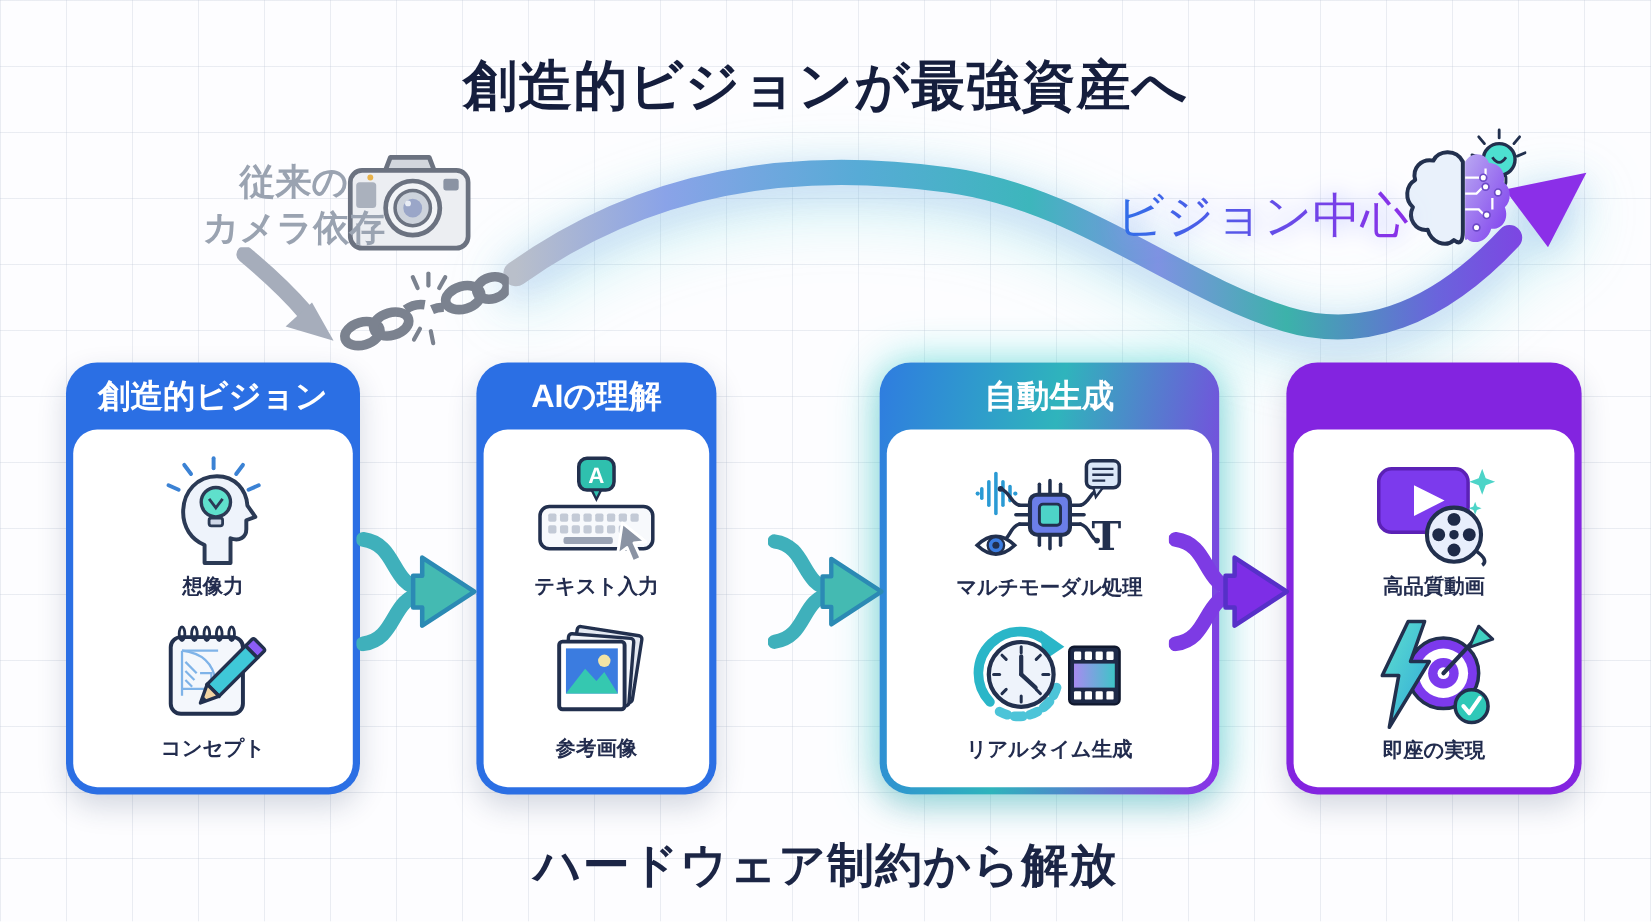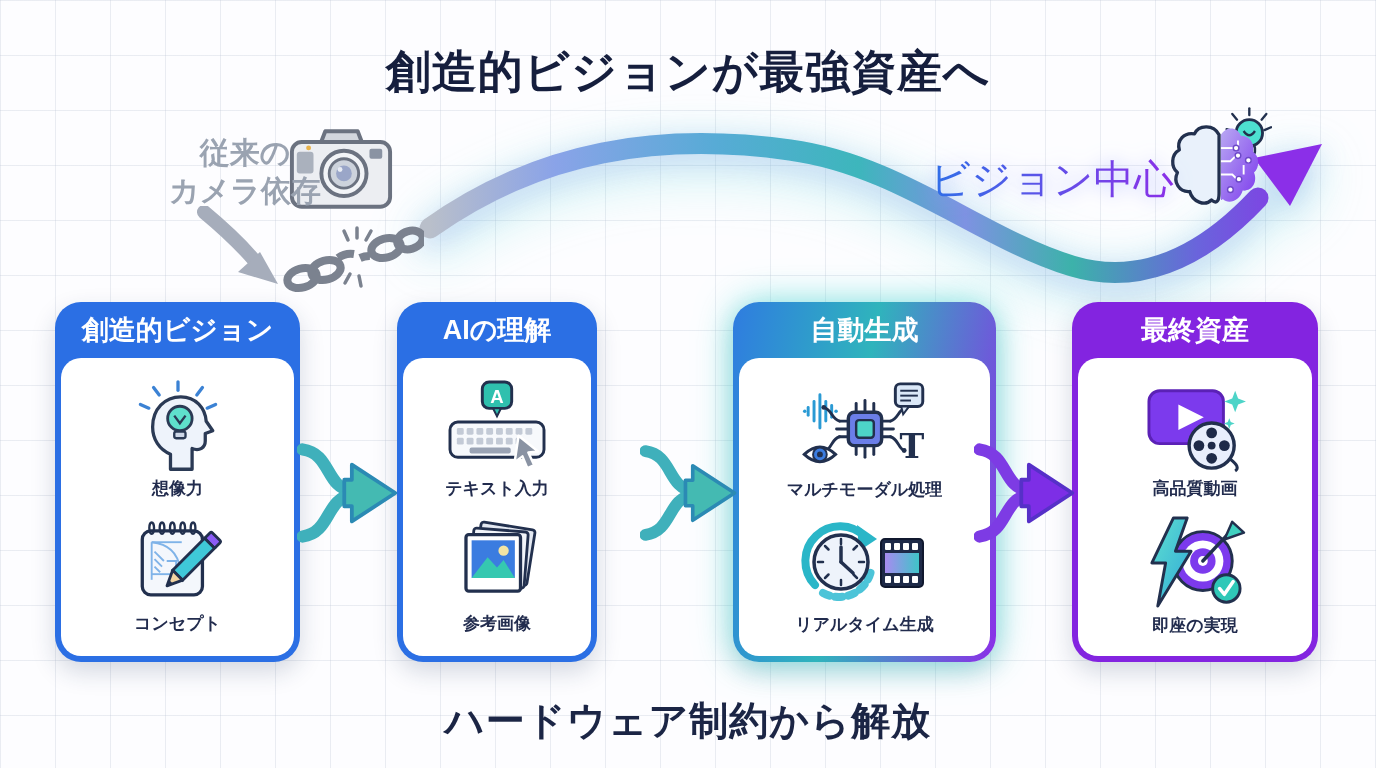--- a/index.html
+++ b/index.html
@@ -263,21 +263,21 @@
             <rect x="23" y="28" width="46" height="40" fill="#3b7ce0"></rect>
             <circle cx="57" cy="39" r="5.5" fill="#f2e4a4"></circle>
             <polygon points="23,68 40,46 50,57 57,49 69,68" fill="#35c8b0"></polygon>
           </svg>
         </span>
         <div class="step-label">参考画像</div>
       </div>
     </div>
   </div>
 
-  <div class="step-box theme-gradient" style="left:733px;width:263px;">
+  <div class="step-box theme-gradient" style="left:733px;width:283px;">
     <div class="step-header">自動生成</div>
     <div class="step-body">
       <div class="step-item">
         <span class="icon-wrap">
           <svg width="128" height="96" viewBox="0 0 126 98">
             <g stroke="#2a9ad4" stroke-width="3" stroke-linecap="round">
               <path d="M6 30 v8"></path>
                 <path d="M12 24 v20"></path>
                 <path d="M18 17 v34"></path>
                 <path d="M24 24 v20"></path>
@@ -364,21 +364,20 @@
             </g>
             <rect x="84" y="38" width="34" height="20" fill="url(#filmGrad)"></rect>
           </svg>
         </span>
         <div class="step-label">リアルタイム生成</div>
       </div>
     </div>
   </div>
 
   <div class="step-box theme-purple" style="left:1072px;width:246px;">
-    <div class="step-header">最終資産</div>
     <div class="step-body">
       <div class="step-item">
         <span class="icon-wrap">
           <svg width="110" height="96" viewBox="0 0 110 98">
             <rect x="8" y="14" width="76" height="54" rx="11" fill="#7c3aed" stroke="#5b21b6" stroke-width="3"></rect>
             <polygon points="38,28 64,41 38,54" fill="#ffffff"></polygon>
             <path d="M96 14 L99 22 L107 25 L99 28 L96 36 L93 28 L85 25 L93 22 Z" fill="#4dd4c8"></path>
             <path d="M90 42 L91.5 46 L95.5 47.5 L91.5 49 L90 53 L88.5 49 L84.5 47.5 L88.5 46 Z" fill="#4dd4c8"></path>
             <circle cx="72" cy="70" r="23" fill="#e8eefc" stroke="#22304e" stroke-width="3.5"></circle>
             <circle cx="72" cy="57" r="5.5" fill="#1e2a48"></circle>

